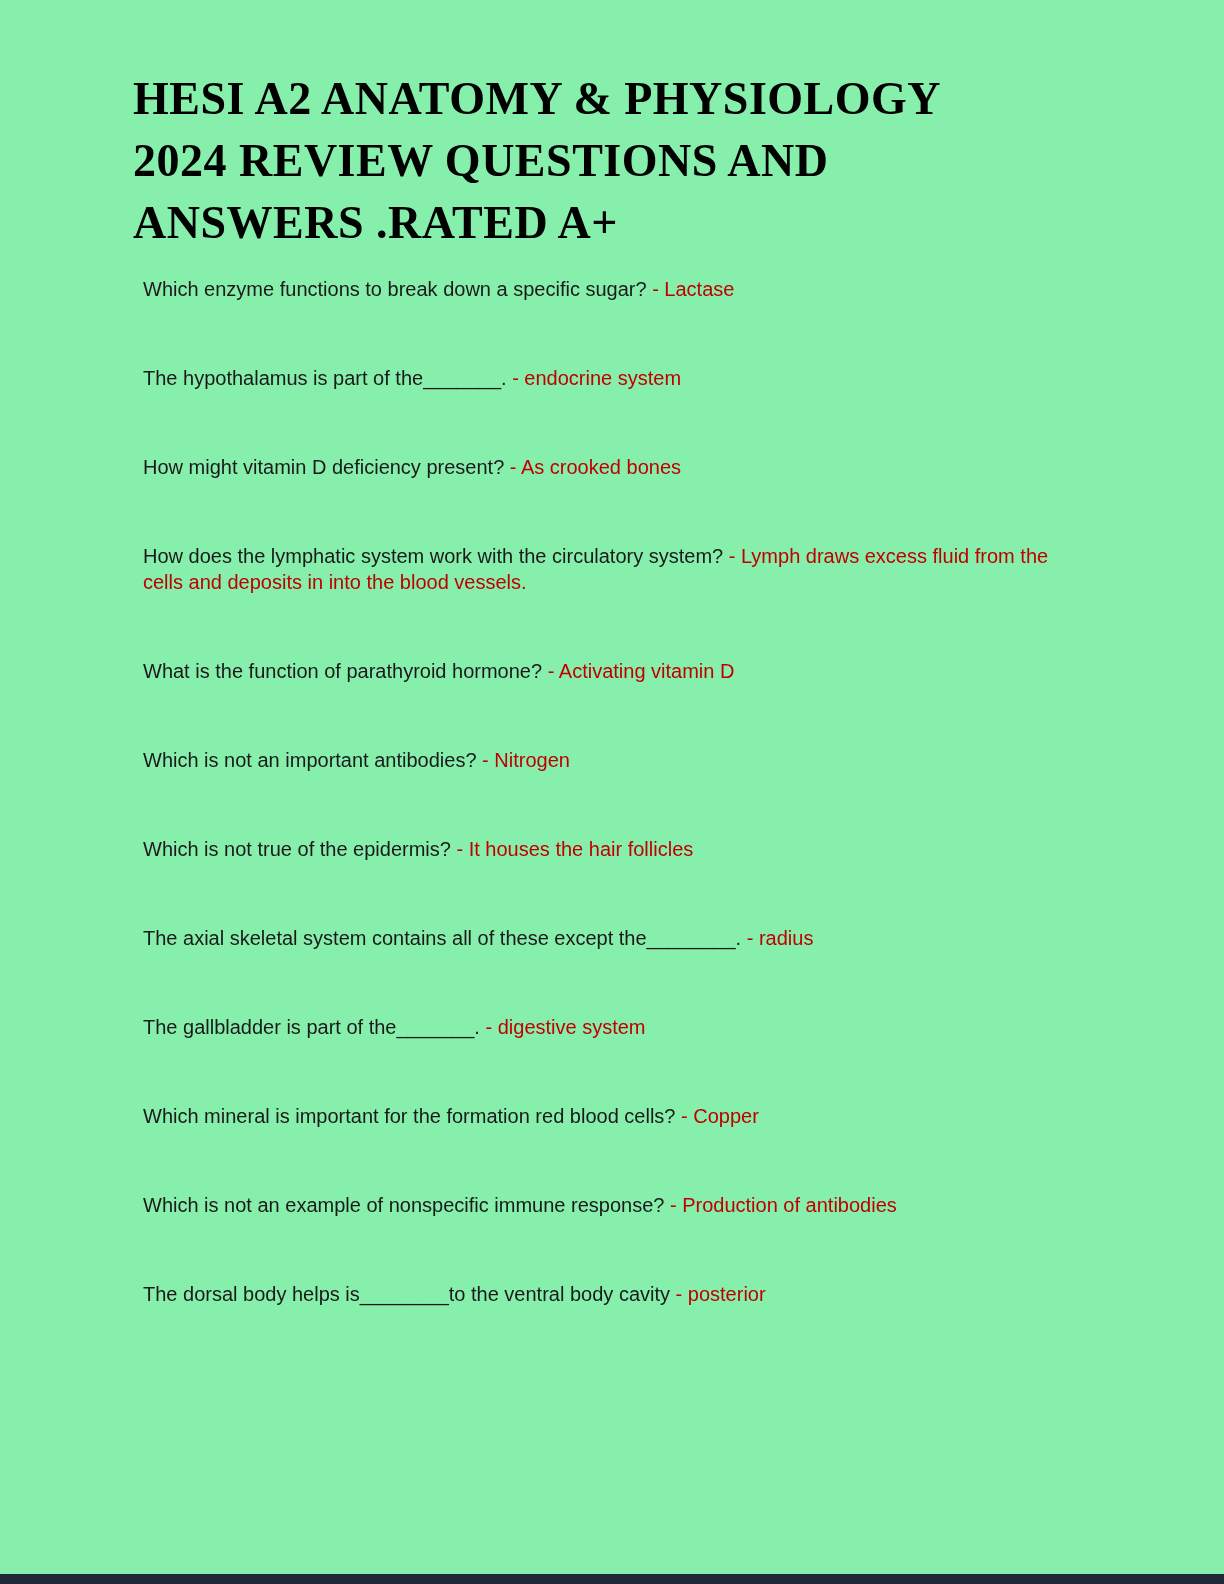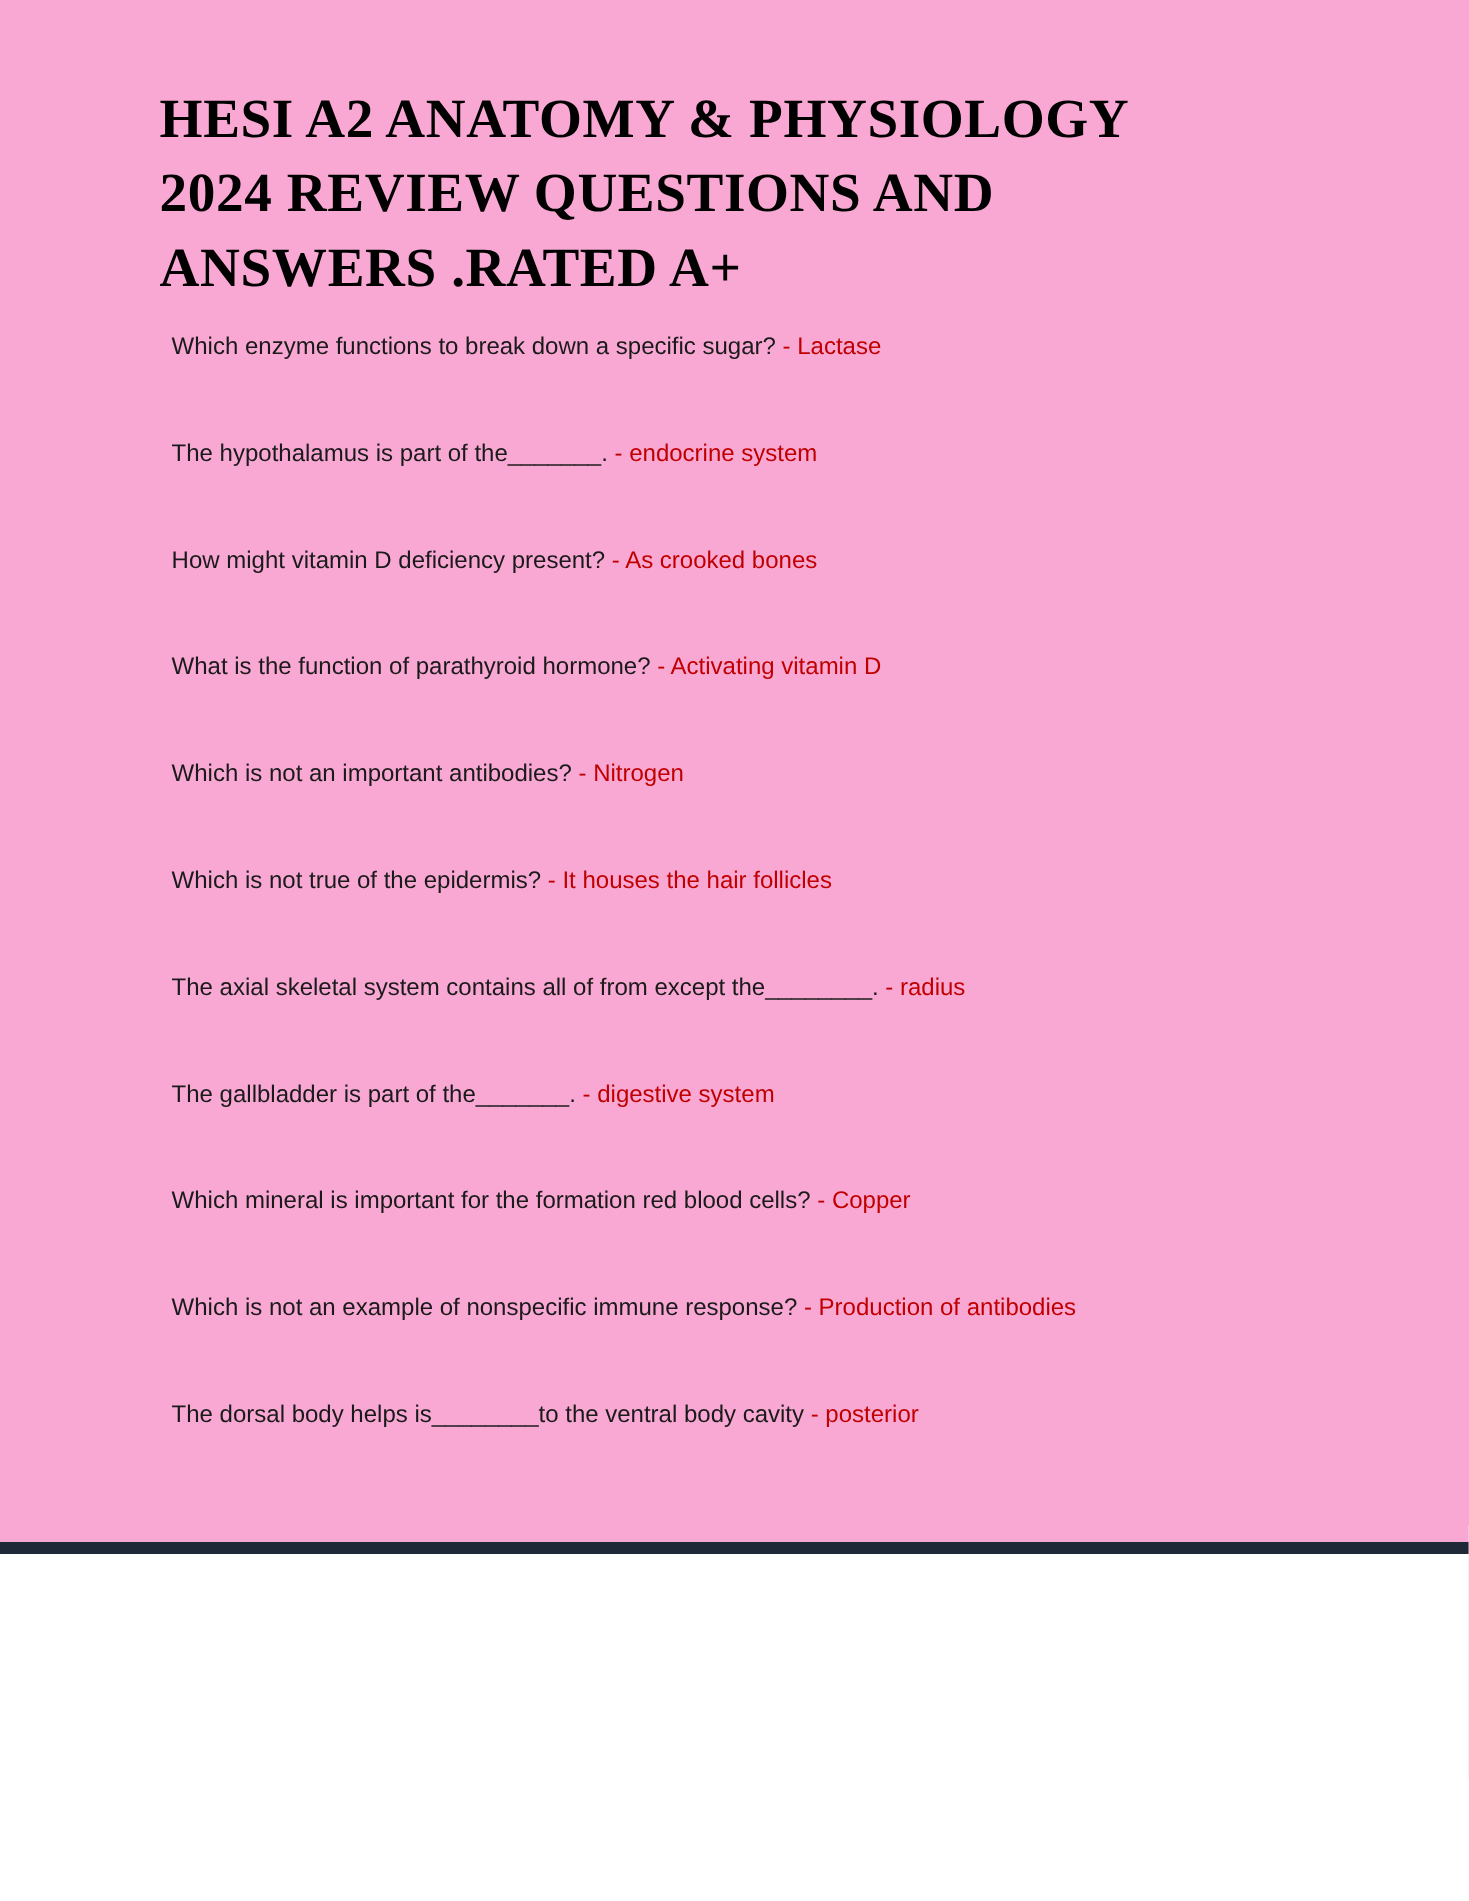--- a/index.html
+++ b/index.html
@@ -4,22 +4,22 @@
 <style>
   * { margin: 0; padding: 0; box-sizing: border-box; }
 
   html, body {
     background: #ffffff;
   }
 
   .page {
     position: relative;
     width: 1224px;
-    height: 1295px;
-    background: #f9a8d4;
+    height: 1584px;
+    background: #86efac;
     overflow: hidden;
     font-family: "Liberation Sans", sans-serif;
   }
 
   .content {
     padding: 68px 130px 0 133px;
   }
 
   .title {
     font-family: "Liberation Serif", serif;
@@ -82,38 +82,42 @@
         <span class="a">- endocrine system</span>
       </div>
 
 
 
       <div class="qa-item">
         <span class="q">How might vitamin D deficiency present?</span>
         <span class="a">- As crooked bones</span>
       </div>
 
+      <div class="qa-item">
+        <span class="q">How does the lymphatic system work with the circulatory system?</span>
+        <span class="a">- Lymph draws excess fluid from the cells and deposits in into the blood vessels.</span>
+      </div>
 
       <div class="qa-item">
         <span class="q">What is the function of parathyroid hormone?</span>
         <span class="a">- Activating vitamin D</span>
       </div>
 
       <div class="qa-item">
         <span class="q">Which is not an important antibodies?</span>
         <span class="a">- Nitrogen</span>
       </div>
 
       <div class="qa-item">
         <span class="q">Which is not true of the epidermis?</span>
         <span class="a">- It houses the hair follicles</span>
       </div>
 
       <div class="qa-item">
-        <span class="q">The axial skeletal system contains all of from except the________.</span>
+        <span class="q">The axial skeletal system contains all of these except the________.</span>
         <span class="a">- radius</span>
       </div>
 
       <div class="qa-item">
         <span class="q">The gallbladder is part of the_______.</span>
         <span class="a">- digestive system</span>
       </div>
 
       <div class="qa-item">
         <span class="q">Which mineral is important for the formation red blood cells?</span>

